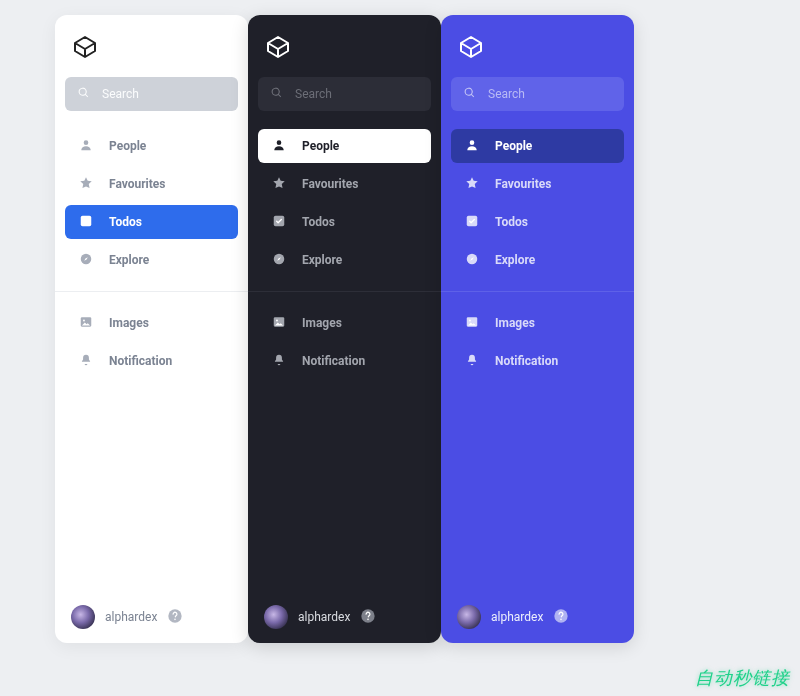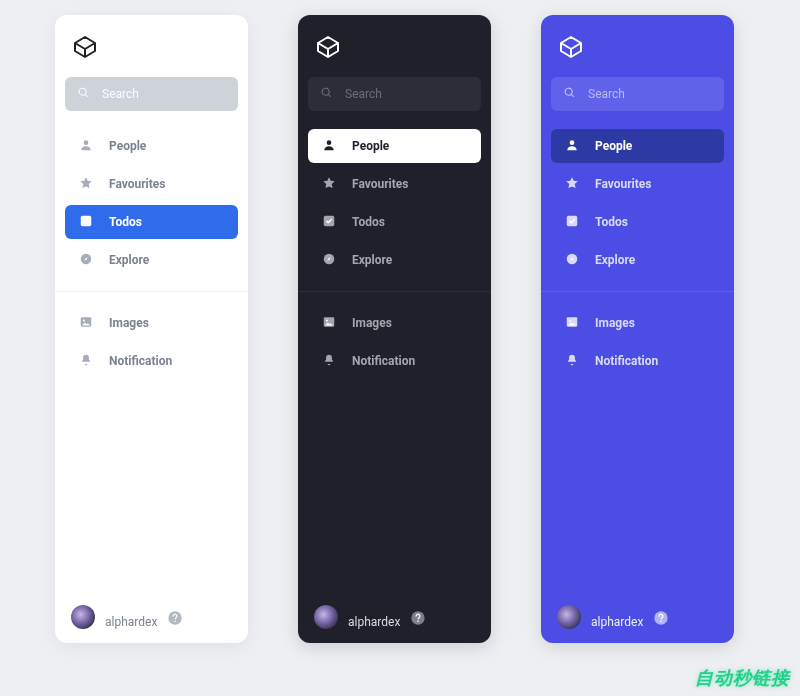--- a/index.html
+++ b/index.html
@@ -6,21 +6,20 @@
   body {
     background: #edeff2;
     font-family: -apple-system, BlinkMacSystemFont, "Segoe UI", Roboto, Arial, sans-serif;
     width: 800px;
     height: 696px;
     overflow: hidden;
     position: relative;
   }
   .container {
     display: flex;
-    gap: 50px;
     padding: 15px 55px;
   }
   .sidebar {
     width: 193px;
     height: 628px;
     border-radius: 12px;
     display: flex;
     flex-direction: column;
     padding: 20px 0 14px 0;
     position: relative;
@@ -83,21 +82,21 @@
   .blue  .navitem.active .nicon { fill:#fff; }
 
   .divider { height:1px; margin: 12px 0; }
   .light .divider { background:#eceef1; }
   .dark  .divider { background:#2d2e38; }
   .blue  .divider { background:#5e61e8; }
 
   .footer {
     margin-top:auto;
     display:flex;
-    align-items:flex-end;
+    align-items:center;
     padding: 0 16px;
     gap:10px;
     font-size:12px;
   }
   .light .footer { color:#7b8392; }
   .dark  .footer { color:#d9dbe0; }
   .blue  .footer { color:#eceefc; }
   .avatar {
     width:24px; height:24px; border-radius:50%;
     background: radial-gradient(circle at 40% 40%, #c7b7e6 0%, #7a6aaa 40%, #3a3456 75%, #1a1730 100%);
@@ -109,21 +108,21 @@
     flex-shrink:0;
   }
   .light .help { fill:#b2b7c2; }
   .dark  .help { fill:#7d808a; }
   .blue  .help { fill:#b0b3f2; }
 
   .watermark {
     position:absolute;
     right:10px; bottom:6px;
     font-size:18px;
-    font-weight:700;
+    font-weight:400;
     font-style:italic;
     letter-spacing:1px;
     color:#1fd18a;
     text-shadow: 0 0 4px rgba(31,209,138,0.5);
     pointer-events:none;
   }
 </style>
 </head>
 <body>
 

